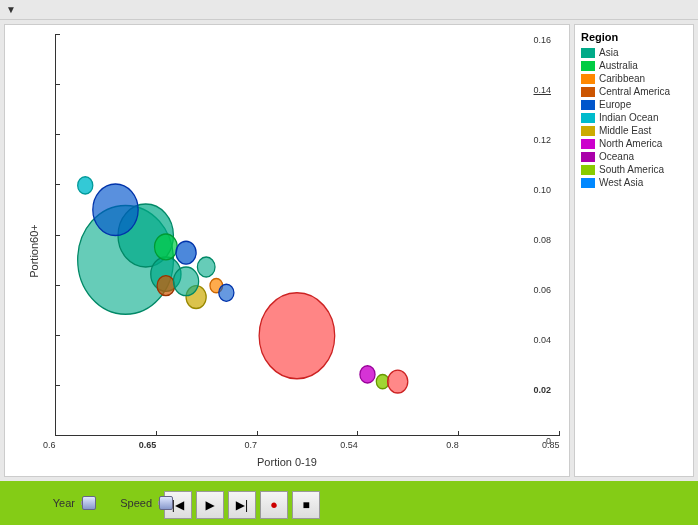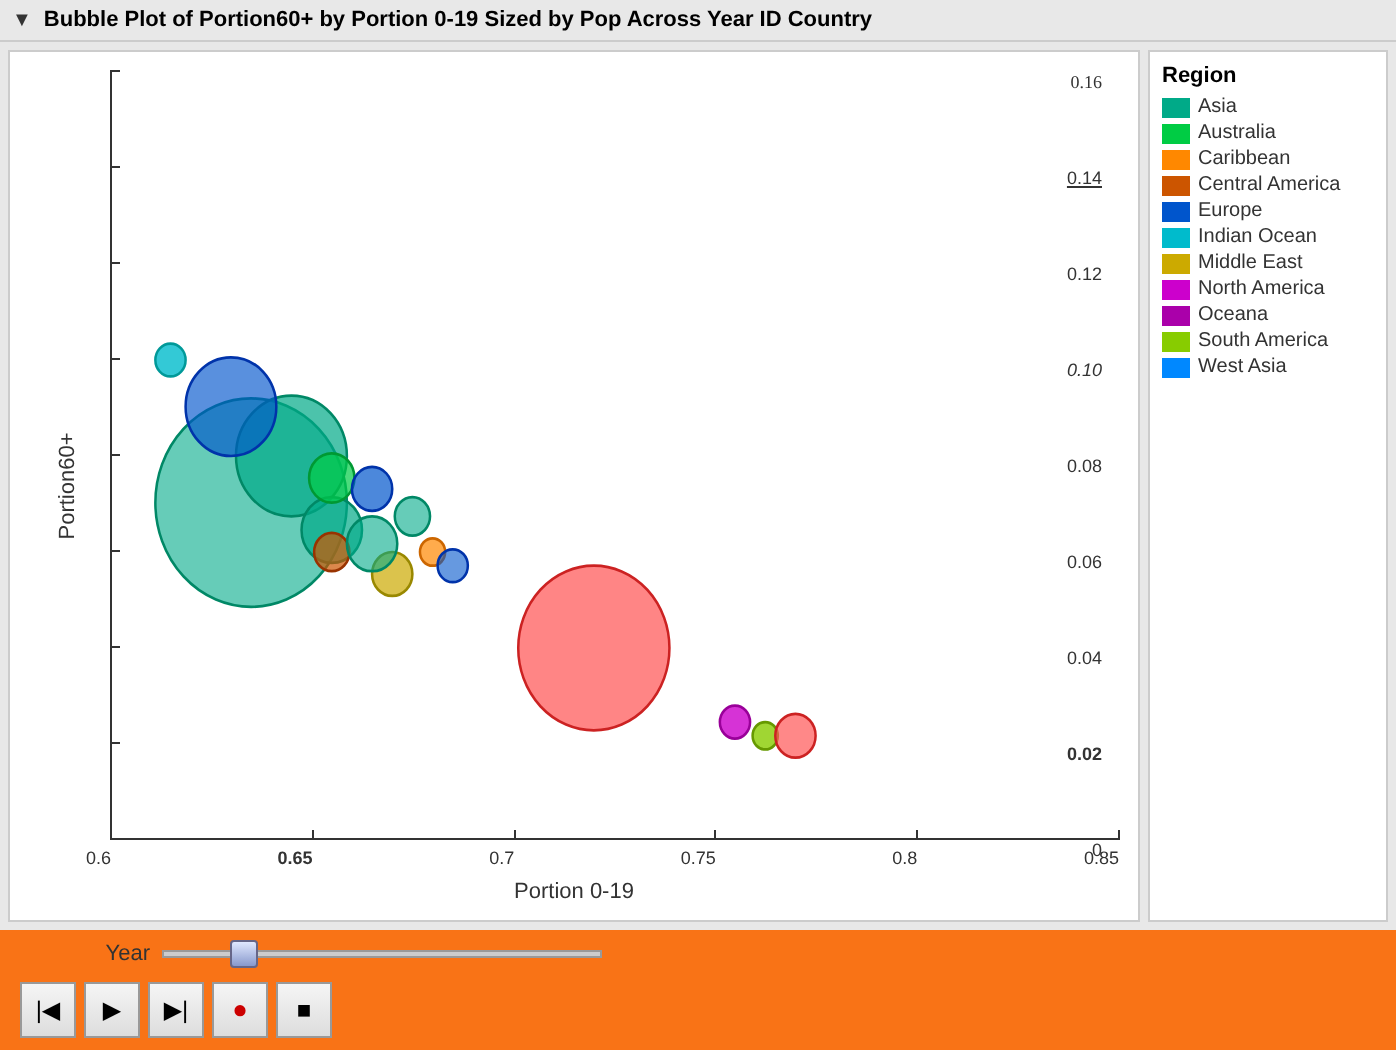--- a/index.html
+++ b/index.html
@@ -156,24 +156,24 @@
       flex-shrink: 0;
     }
 
     .legend-label {
       font-size: 10px;
       color: #333;
     }
 
     
     .controls-area {
-      background: #f97316;
+      background: #84cc16;
       padding: 6px 10px;
       display: flex;
-      flex-direction: column;
+      flex-direction: row;
       gap: 4px;
     }
 
     .control-row {
       display: flex;
       align-items: center;
       gap: 6px;
     }
 
     .control-label {
@@ -221,21 +221,20 @@
       font-size: 12px;
     }
   </style>
 </head>
 <body>
 
 <div class="outer-container">
 
   <div class="title-bar">
     <span class="title-bar-arrow">▼</span>
-    <span class="title-text">Bubble Plot of Portion60+ by Portion 0-19 Sized by Pop Across Year ID Country</span>
   </div>
 
   <div class="main-area">
 
     <div class="chart-container">
       <div class="chart-inner">
         <div class="y-label">Portion60+</div>
         <div class="x-label">Portion 0-19</div>
         <div class="year-label">1950</div>
 
@@ -258,50 +257,50 @@
           <div class="y-tick" style="bottom: 37.5%; left:0;margin-top:41px;">
             <div class="y-tick-line"></div>
             <span class="y-tick-label" style="right:8px; transform:translateY(50%);">0.06</span>
           </div>
           <div class="y-tick" style="bottom: 50%; left:0;">
             <div class="y-tick-line"></div>
             <span class="y-tick-label" style="right:8px; transform:translateY(50%);margin-left:13px;">0.08</span>
           </div>
           <div class="y-tick" style="bottom: 62.5%; left:0;">
             <div class="y-tick-line"></div>
-            <span class="y-tick-label" style="right:8px; transform:translateY(50%);font-style:italic;">0.10</span>
+            <span class="y-tick-label" style="right:8px; transform:translateY(50%);">0.10</span>
           </div>
           <div class="y-tick" style="bottom: 75%; left:0;">
             <div class="y-tick-line"></div>
             <span class="y-tick-label" style="right:8px; transform:translateY(50%);">0.12</span>
           </div>
           <div class="y-tick" style="bottom: 87.5%; left:0;">
             <div class="y-tick-line"></div>
             <span class="y-tick-label" style="right:8px; transform:translateY(50%);text-decoration:underline;">0.14</span>
           </div>
           <div class="y-tick" style="bottom: 100%; left:0;">
             <div class="y-tick-line"></div>
-            <span class="y-tick-label" style="right:8px; transform:translateY(50%);font-family:Liberation Serif, serif;">0.16</span>
+            <span class="y-tick-label" style="right:8px; transform:translateY(50%);">0.16</span>
           </div>
 
           <div class="x-tick" style="left:0%;">
             <div class="x-tick-line"></div>
             <span class="x-tick-label">0.6</span>
           </div>
           <div class="x-tick" style="left:20%;font-weight:bold;">
             <div class="x-tick-line"></div>
             <span class="x-tick-label">0.65</span>
           </div>
           <div class="x-tick" style="left:40%;">
             <div class="x-tick-line"></div>
             <span class="x-tick-label">0.7</span>
           </div>
           <div class="x-tick" style="left:60%;">
             <div class="x-tick-line"></div>
-            <span class="x-tick-label">0.75</span>
+            <span class="x-tick-label">0.54</span>
           </div>
           <div class="x-tick" style="left:80%;">
             <div class="x-tick-line"></div>
             <span class="x-tick-label">0.8</span>
           </div>
           <div class="x-tick" style="left:100%;">
             <div class="x-tick-line"></div>
             <span class="x-tick-label">0.85</span>
           </div>
 
@@ -388,20 +387,26 @@
       <div class="legend-item">
         <div class="legend-color" style="background:#0088ff;"></div>
         <span class="legend-label">West Asia</span>
       </div>
     </div>
   </div>
 
   <div class="controls-area">
     <div class="control-row">
       <span class="control-label">Year</span>
+      <div class="slider-track">
+        <div class="slider-thumb" style="left: 15%;"></div>
+      </div>
+    </div>
+    <div class="control-row">
+      <span class="control-label">Speed</span>
       <div class="slider-track">
         <div class="slider-thumb" style="left: 15%;"></div>
       </div>
     </div>
     <div class="playback-controls">
       <button class="ctrl-btn">|◀</button>
       <button class="ctrl-btn">▶</button>
       <button class="ctrl-btn">▶|</button>
       <button class="ctrl-btn" style="color:#cc0000;">⏺</button>
       <button class="ctrl-btn">■</button>

